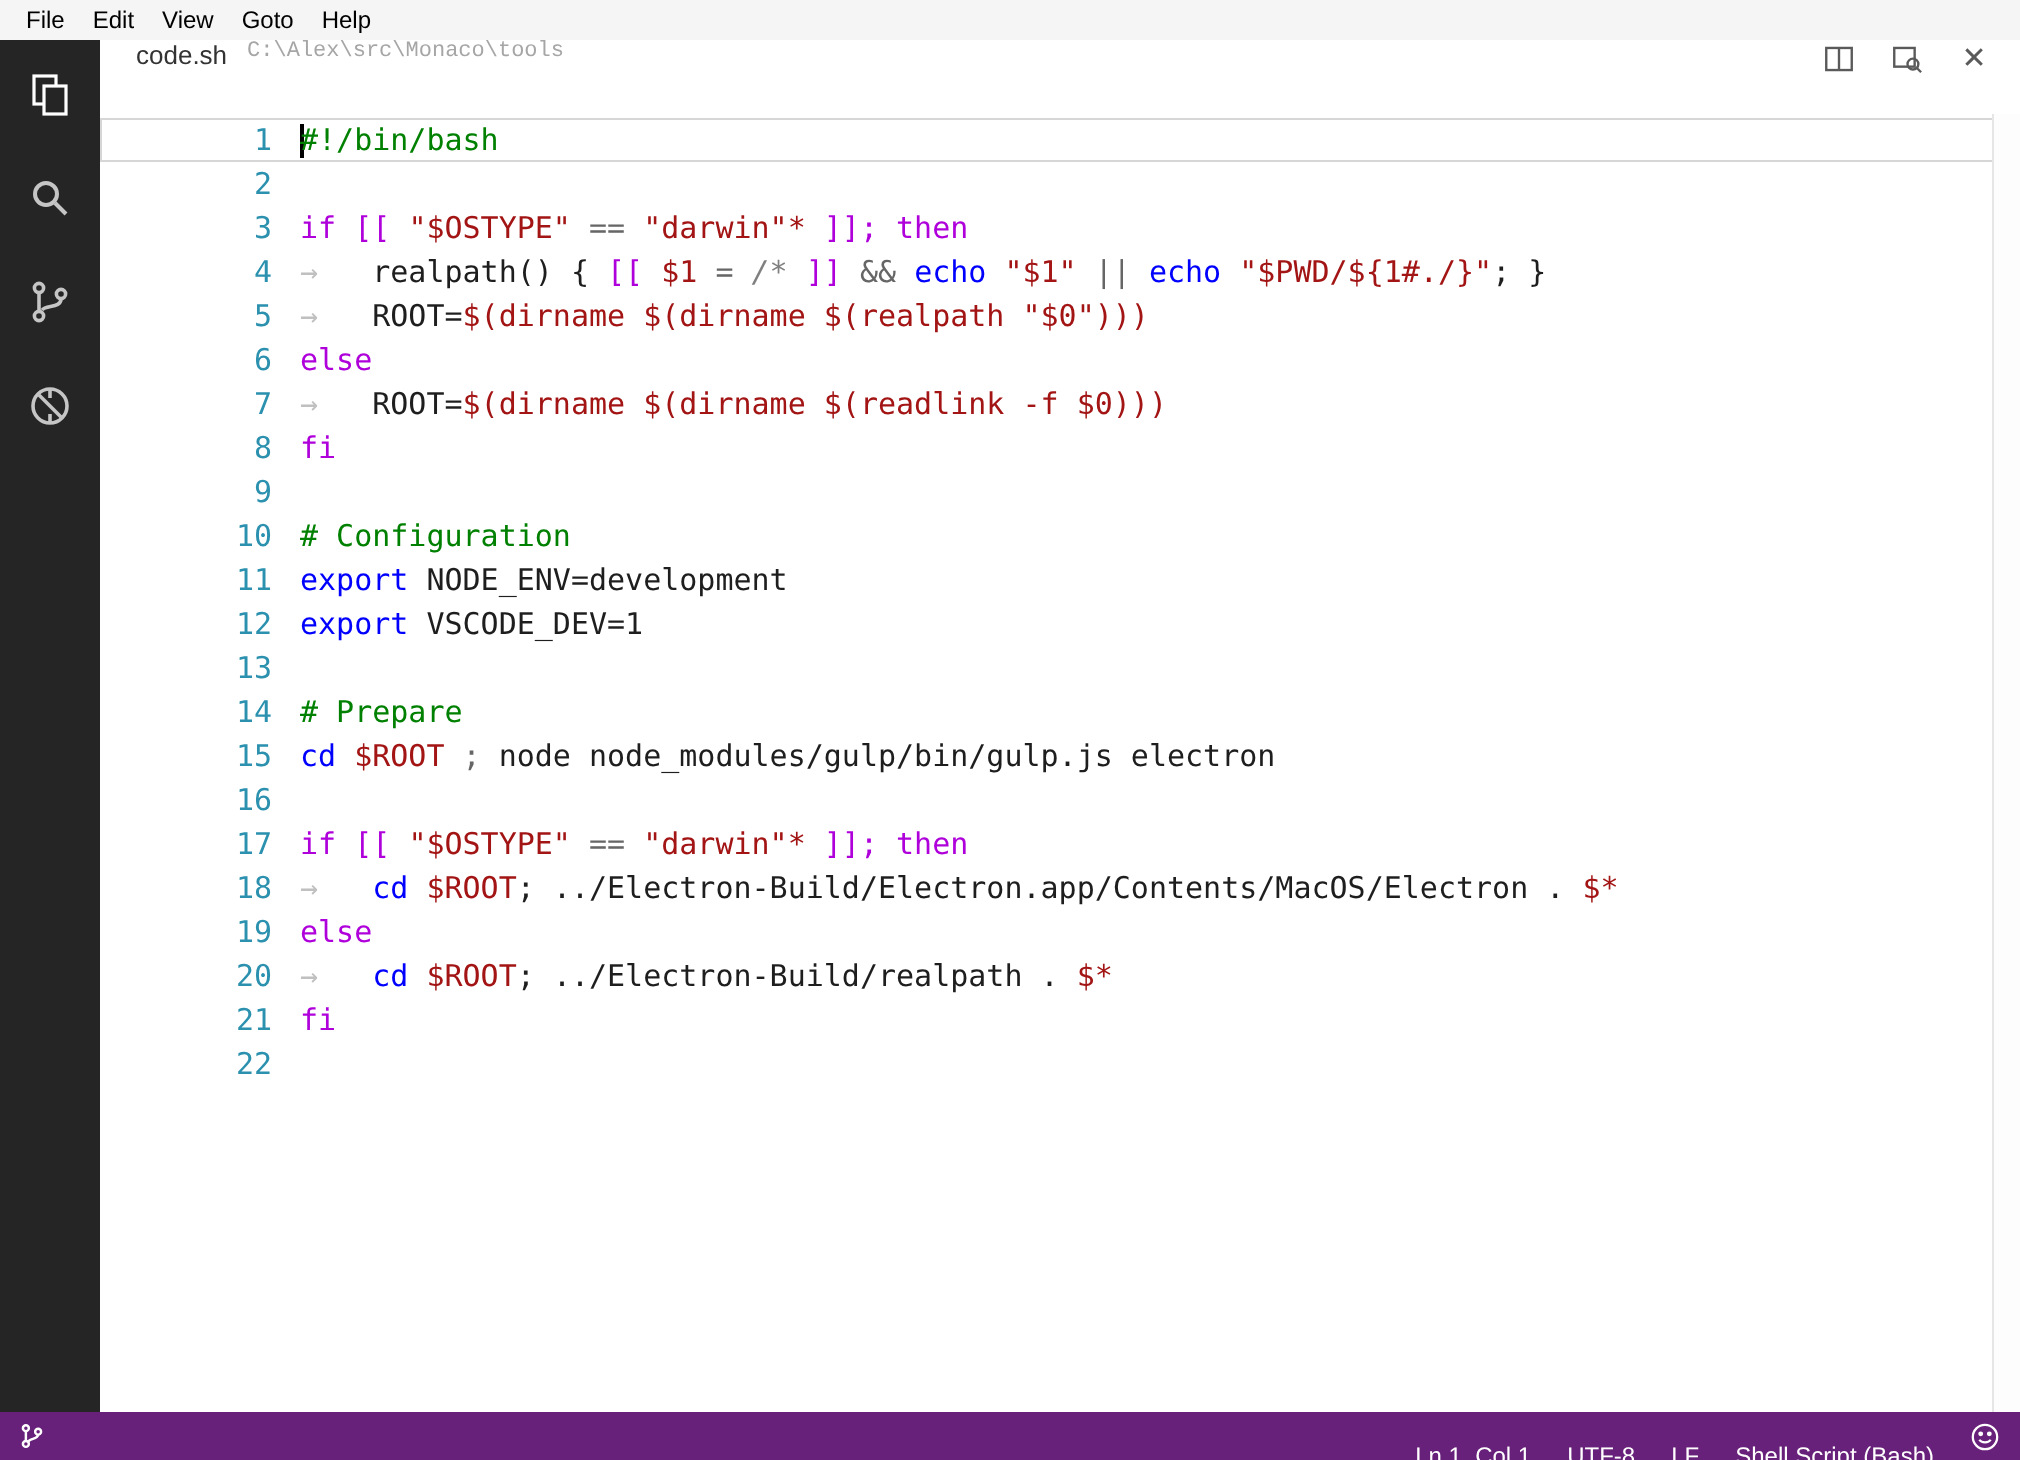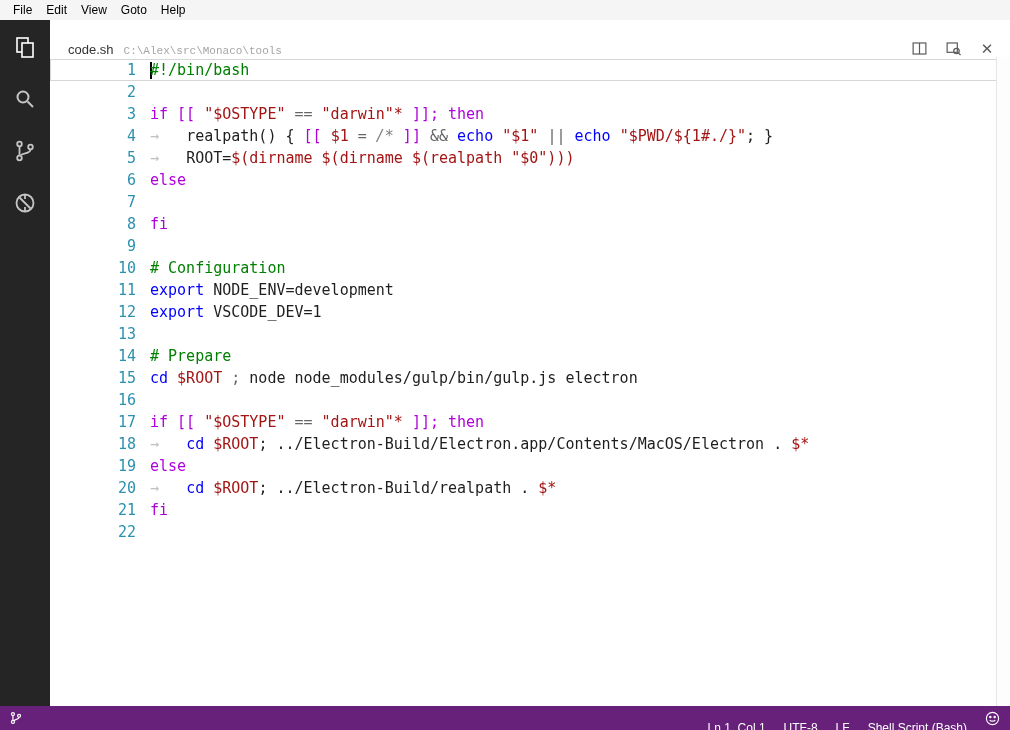--- a/index.html
+++ b/index.html
@@ -19,21 +19,21 @@
   .main{ flex:1; display:flex; min-height:0; }
   .activity-bar{
     width:50px; background:#252526; display:flex; flex-direction:column;
     align-items:center; padding-top:14px; gap:26px; flex:0 0 auto;
   }
   .ab-icon{ width:26px; height:26px; color:#c5c5c5; display:flex; align-items:center; justify-content:center; }
   .ab-icon.active{ color:#ffffff; }
   .editor-area{ flex:1; display:flex; flex-direction:column; min-width:0; background:#ffffff; }
   
   .tab-bar{
-    height:37px; display:flex; align-items:flex-end; padding:0 14px 0 18px;
+    height:37px; display:flex; align-items:flex-start; padding:0 14px 0 18px;
     background:#ffffff; flex:0 0 auto;
   }
   .tab-title{ font-size:13px; color:#333333; }
   .tab-path{ font-size:11px; color:#a6a6a6; margin-left:10px;font-family:Liberation Mono, monospace; }
   .tab-actions{ margin-left:auto; display:flex; align-items:center; gap:16px; }
   .ta-icon{ width:18px; height:18px; color:#5a5a5a; display:flex; align-items:center; justify-content:center; }
   .close-glyph{ font-size:15px; color:#5a5a5a; line-height:1; }
   
   .editor{ flex:1; position:relative; overflow:hidden; background:#fff; }
   .lines{ padding-top:2px; font-family:"DejaVu Sans Mono", monospace; font-size:15px; }
@@ -160,20 +160,21 @@
             <div class="line">
               <div class="gutter">5</div>
               <div class="code"><span class="tk-ws">→   </span><span class="tk-pl">ROOT=</span><span class="tk-str">$(dirname $(dirname $(realpath "$0")))</span></div>
             </div>
             <div class="line">
               <div class="gutter">6</div>
               <div class="code"><span class="tk-ctl">else</span></div>
             </div>
             <div class="line">
               <div class="gutter">7</div>
+              <div class="code"><span class="tk-ws">→   </span><span class="tk-pl">ROOT=</span><span class="tk-str">$(dirname $(dirname $(readlink -f $0)))</span></div>
             </div>
             <div class="line">
               <div class="gutter">8</div>
               <div class="code"><span class="tk-ctl">fi</span></div>
             </div>
             <div class="line">
               <div class="gutter">9</div>
               <div class="code"></div>
             </div>
             <div class="line">

